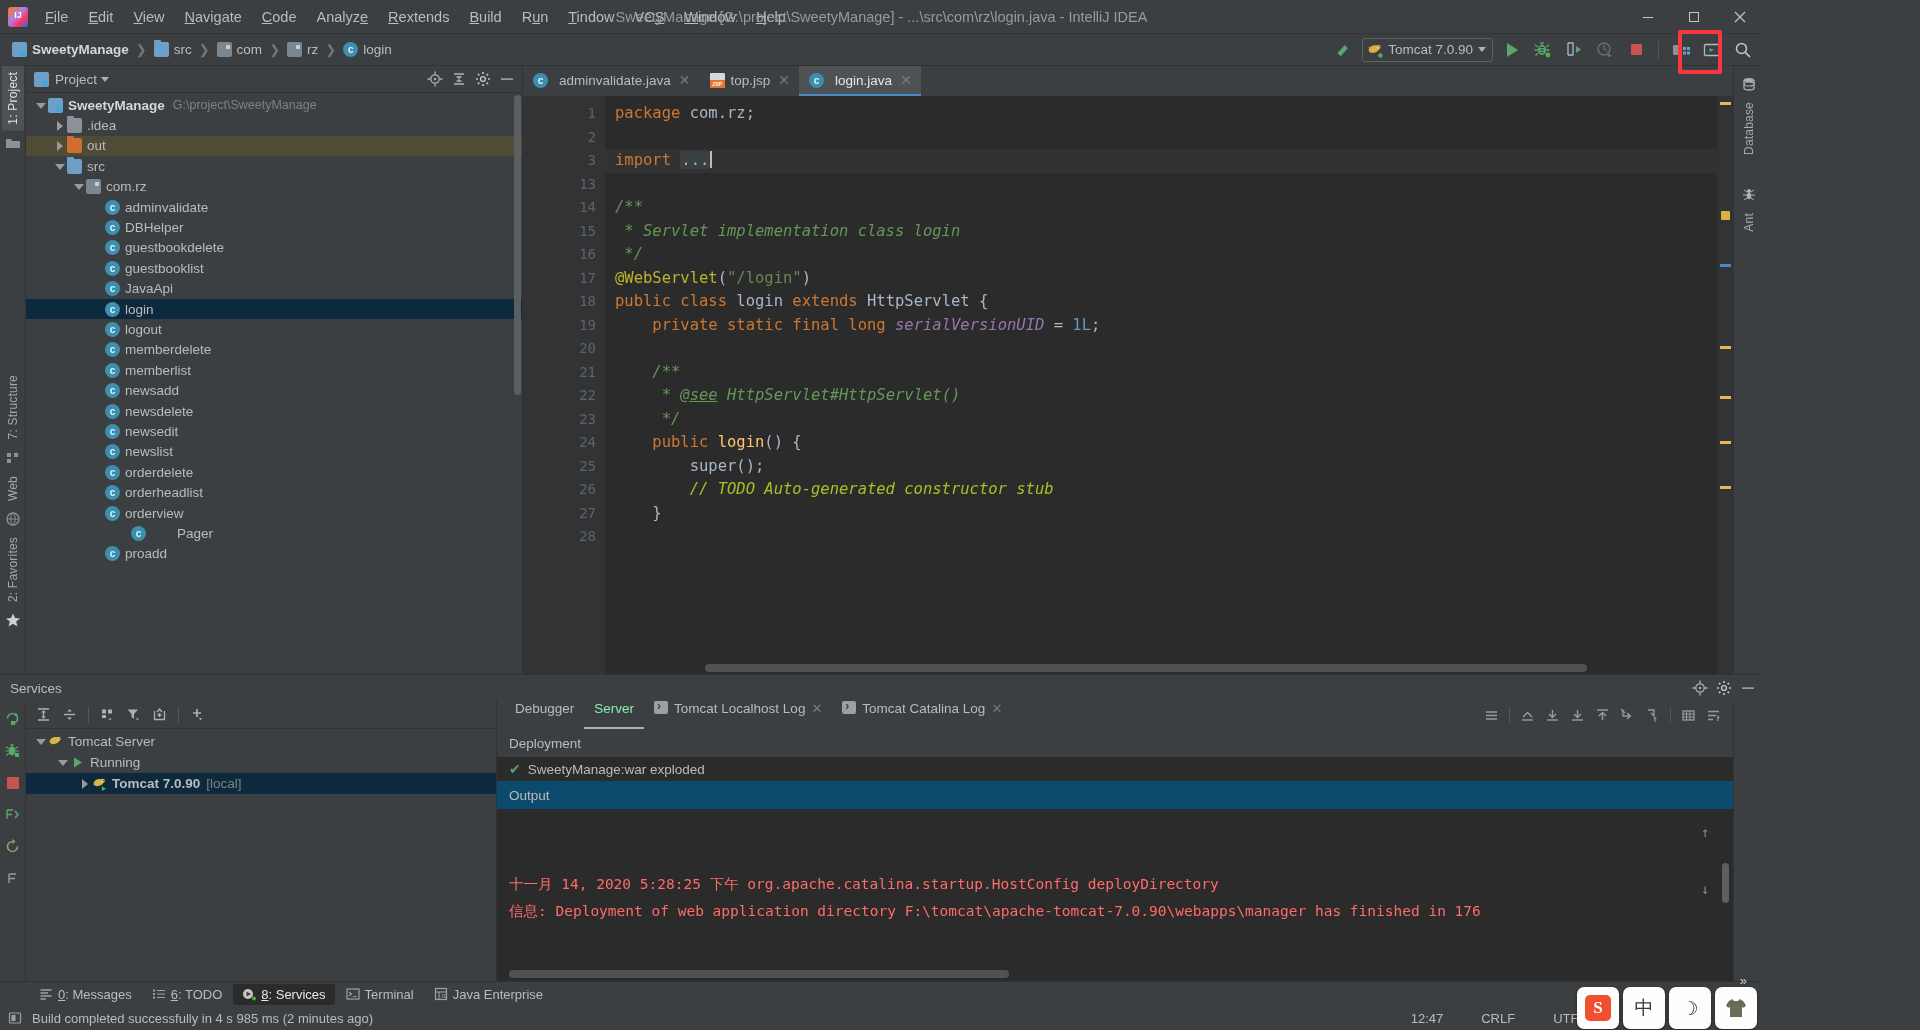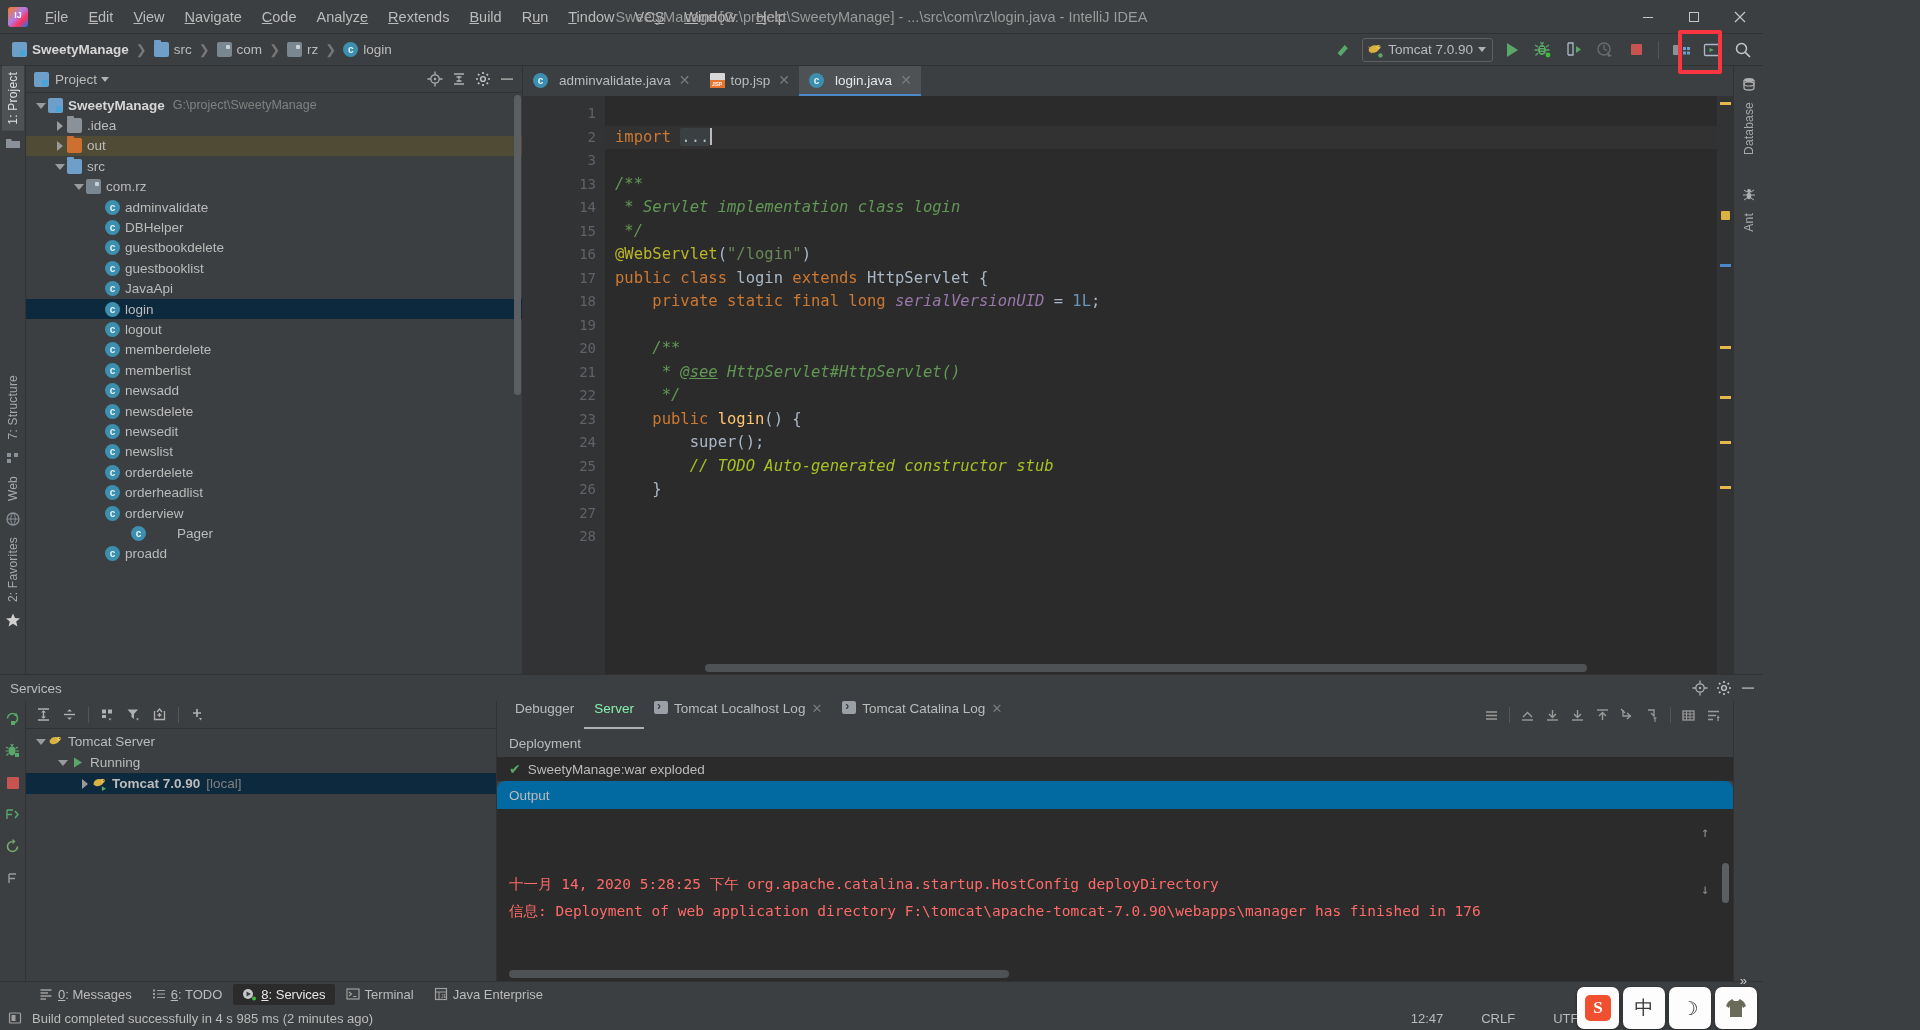--- a/index.html
+++ b/index.html
@@ -234,21 +234,21 @@
   }
   .ic-console::after {
     content:"›"; position:absolute; left:3px; top:-2px; color:#3c3f41; font-size:12px; font-weight:bold;
   }
   .log-tb-right { margin-left: auto; display: flex; align-items: center; gap: 2px; padding-right: 8px; }
   .deploy-section { flex: none; }
   .sec-label { font-size: 13.5px; color: #bbbbbb; padding: 7px 0 6px 12px; }
   .deploy-row { display: flex; align-items: center; gap: 7px; padding: 4px 0 4px 12px; background: #2b2b2b; }
   .deploy-row .chk { color: #59a869; font-size: 14px; }
   .deploy-txt { font-size: 13.5px; color: #bbbbbb; }
-  .output-area { flex: 1; display: flex; flex-direction: column; min-height: 0; background:#0369a1;border-radius:8px; }
+  .output-area { flex: 1; display: flex; flex-direction: column; min-height: 0; background:#0c4a6e; }
   .out-label { font-size: 13.5px; color: #bbbbbb; padding: 7px 0 6px 12px; flex: none; }
   .console {
     flex: 1; background: #2b2b2b; font-family: "DejaVu Sans Mono", monospace; font-size: 14.5px;
     color: #ff6b68; padding: 8px 0 0 12px; overflow: hidden; position: relative; white-space: pre;
     line-height: 27px;
   }
   .console-scroll {
     position: absolute; right: 20px; top: 10px; width: 16px; display: flex; flex-direction: column;
     align-items: center; gap: 30px; color: #8a8a8a; font-size: 14px;
   }
@@ -689,20 +689,21 @@
               <div class="gline">26</div>
               <div class="gline">27<span class="fold">
                   <svg width="11" height="14" viewBox="0 0 11 14">
                     <path d="M5 0 L5 5" stroke="#7d7d7d"></path>
                     <path d="M1 5 L9 5 L9 9" stroke="#7d7d7d" fill="none"></path>
                   </svg>
                 </span></div>
               <div class="gline">28</div>
             </div>
           <div class="code" id="code">
+            <div class="cline"><span class="k">package</span> <span class="txt">com.rz;</span></div>
               <div class="cline">&nbsp;</div>
               <div class="cline cur"><span class="k">import</span> <span class="foldbg txt">...</span><span class="caret"></span></div>
               <div class="cline">&nbsp;</div>
               <div class="cline"><span class="cm">/**</span></div>
               <div class="cline"><span class="cm"> * Servlet implementation class login</span></div>
               <div class="cline"><span class="cm"> */</span></div>
               <div class="cline"><span class="an">@WebServlet</span><span class="txt">(</span><span class="s">"/login"</span><span class="txt">)</span></div>
               <div class="cline"><span class="k">public class</span> <span class="txt">login </span><span class="k">extends</span> <span class="txt">HttpServlet {</span></div>
               <div class="cline">    <span class="k">private static final</span> <span class="k">long</span> <span class="fld">serialVersionUID</span> <span class="txt">=</span> <span class="num">1L</span><span class="txt">;</span></div>
               <div class="cline">&nbsp;</div>

